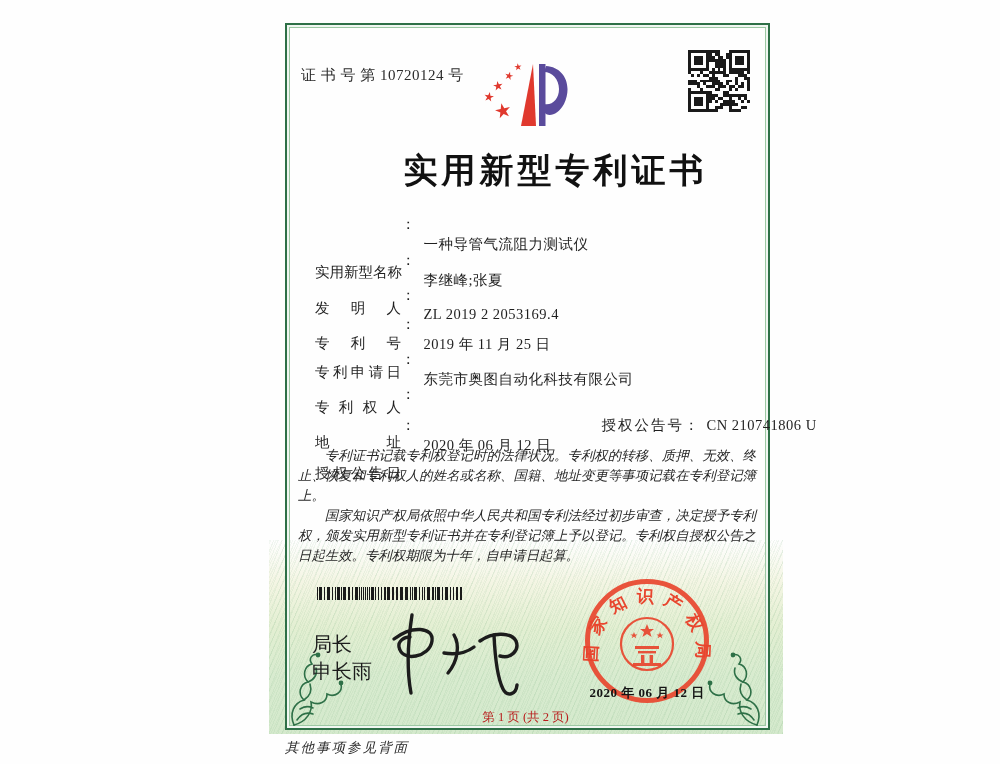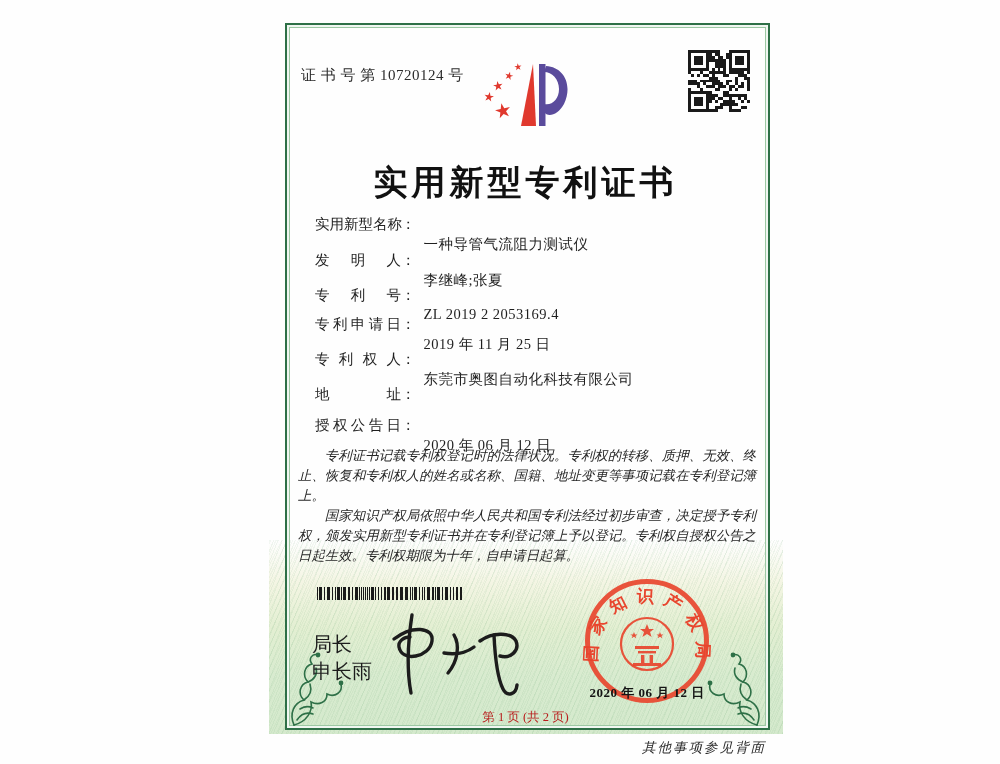--- a/index.html
+++ b/index.html
@@ -19,45 +19,45 @@
   }
   .frame{
     position:absolute;left:285px;top:23px;width:481px;height:703px;
     border:2px solid #2e7047;
     box-shadow: inset 0 0 0 2px rgba(255,255,255,.85), inset 0 0 0 3px #9cc8a3;
   }
   .cert-no{position:absolute;left:301px;top:66px;font-size:15px;letter-spacing:.5px;color:#2b2b2b;}
   .logo{position:absolute;left:480px;top:58px;width:92px;height:78px;}
   .qr{position:absolute;left:688px;top:50px;width:62px;height:62px;}
   .doc-title{
-    position:absolute;left:285px;top:160px;width:481px;text-align:center;
-    font-size:34px;font-weight:600;letter-spacing:4px;color:#111;
+    position:absolute;left:285px;top:148px;width:481px;text-align:center;
+    font-size:34px;font-weight:600;letter-spacing:4px;color:#111;padding-left:30px;
   }
   .field-row{position:absolute;left:315px;display:flex;align-items:flex-start;font-size:14.5px;white-space:nowrap;}
-  .flabel{display:inline-block;width:86px;text-align:justify;text-align-last:justify;}
+  .flabel{display:inline-block;width:86px;text-align:justify;text-align-last:justify;margin-top:48px;}
   .flabel2{display:inline-block;letter-spacing:2px;}
   .fcolon{display:inline-block;margin-right:8px;}
   .fvalue{letter-spacing:.5px;margin-top:20px;}
   .fvalue-fixed{display:inline-block;width:150px;letter-spacing:.5px;}
   .pair2{margin-left:28px;}
   .body-text{
     position:absolute;left:298px;top:446px;width:458px;
     font-size:13.4px;line-height:20px;text-align:justify;font-style:italic;color:#262626;
   }
   .body-text p{margin:0;text-indent:2em;}
   .barcode{position:absolute;left:317px;top:587px;width:148px;height:13px;}
   .director{position:absolute;left:312px;top:631px;font-size:20px;line-height:27px;color:#1d1d1d;}
   .signature{position:absolute;left:378px;top:601px;width:148px;height:100px;}
   .seal{position:absolute;left:582px;top:576px;width:130px;height:130px;}
   .seal-date{
     position:absolute;left:578px;top:684px;width:138px;text-align:center;
     font-size:13px;letter-spacing:.5px;color:#141414;font-weight:600;
   }
   .page-no{position:absolute;left:285px;top:709px;width:481px;text-align:center;font-size:12.5px;color:#b91c1c;}
-  .back-note{position:absolute;left:285px;top:739px;width:481px;text-align:right;font-size:13.5px;font-style:italic;letter-spacing:2px;color:#2a2a2a;}
+  .back-note{position:absolute;left:285px;top:739px;width:481px;text-align:left;font-size:13.5px;font-style:italic;letter-spacing:2px;color:#2a2a2a;}
   .flourish{position:absolute;width:58px;height:76px;}
   .flourish.bl{left:288px;bottom:37px;}
   .flourish.br{right:237px;bottom:37px;transform:scaleX(-1);}
 </style>
 </head>
 <body>
 
 <div class="canvas">
 
   <div class="green-band"></div>
@@ -384,20 +384,21 @@
       <span class="fvalue">东莞市奥图自动化科技有限公司</span>
   </div>
   <div class="field-row" style="top:385px">
     <span class="flabel">地址</span>
       <span class="fcolon">：</span>
   </div>
   <div class="field-row" style="top:416px">
     <span class="flabel">授权公告日</span>
       <span class="fcolon">：</span>
       <span class="fvalue fvalue-fixed">2020 年 06 月 12 日</span>
+    <span class="pair2"><span class="flabel2">授权公告号</span><span class="fcolon">：</span><span class="fvalue">CN 210741806 U</span></span>
   </div>
 
   <div class="body-text">
     <p>专利证书记载专利权登记时的法律状况。专利权的转移、质押、无效、终止、恢复和专利权人的姓名或名称、国籍、地址变更等事项记载在专利登记簿上。</p>
     <p>国家知识产权局依照中华人民共和国专利法经过初步审查，决定授予专利权，颁发实用新型专利证书并在专利登记簿上予以登记。专利权自授权公告之日起生效。专利权期限为十年，自申请日起算。</p>
   </div>
 
   <svg class="barcode" id="barcode-svg" viewBox="0 0 148 13" preserveAspectRatio="none" shape-rendering="crispEdges">
       <rect x="0" y="0" width="1" height="13" fill="#1a1a1a"></rect>
       <rect x="2" y="0" width="3" height="13" fill="#1a1a1a"></rect>

